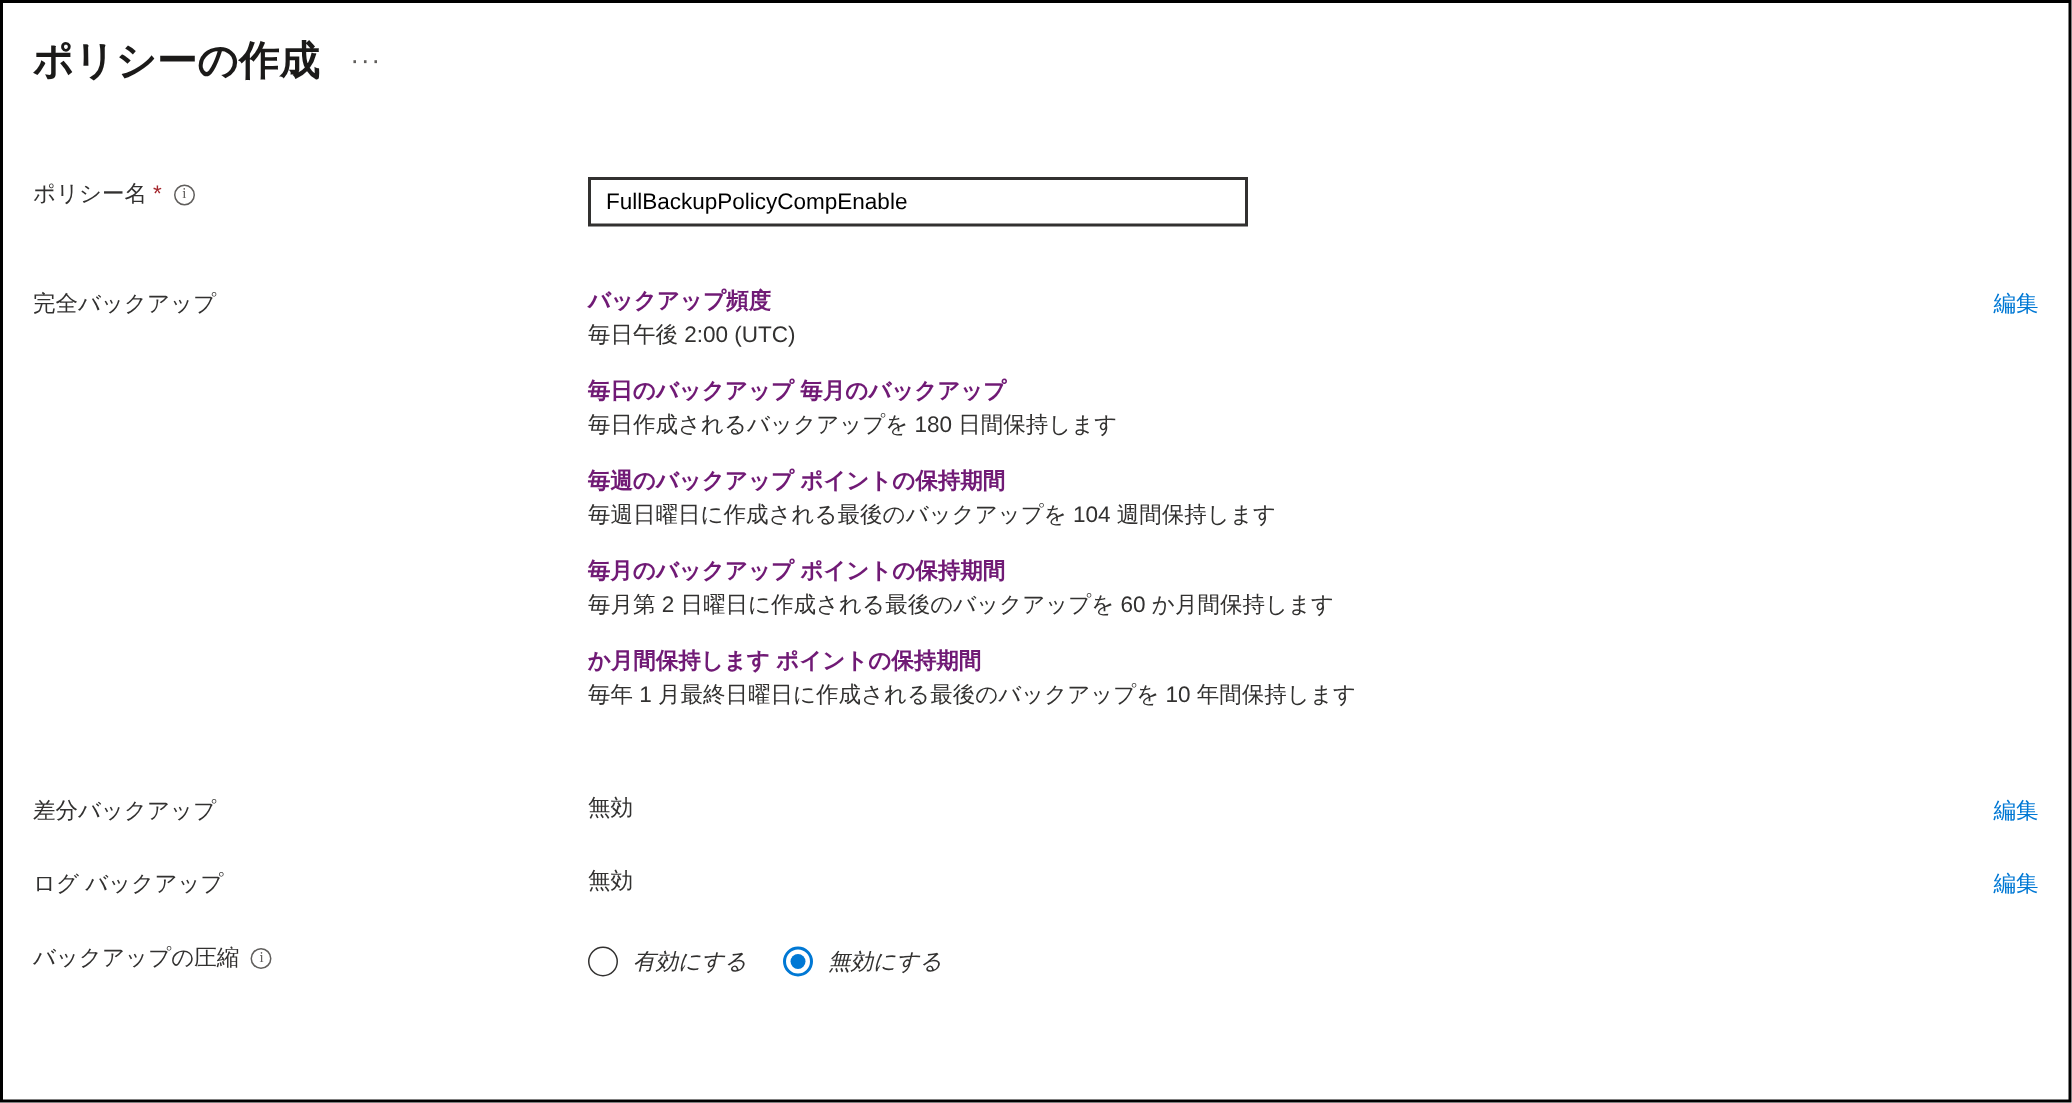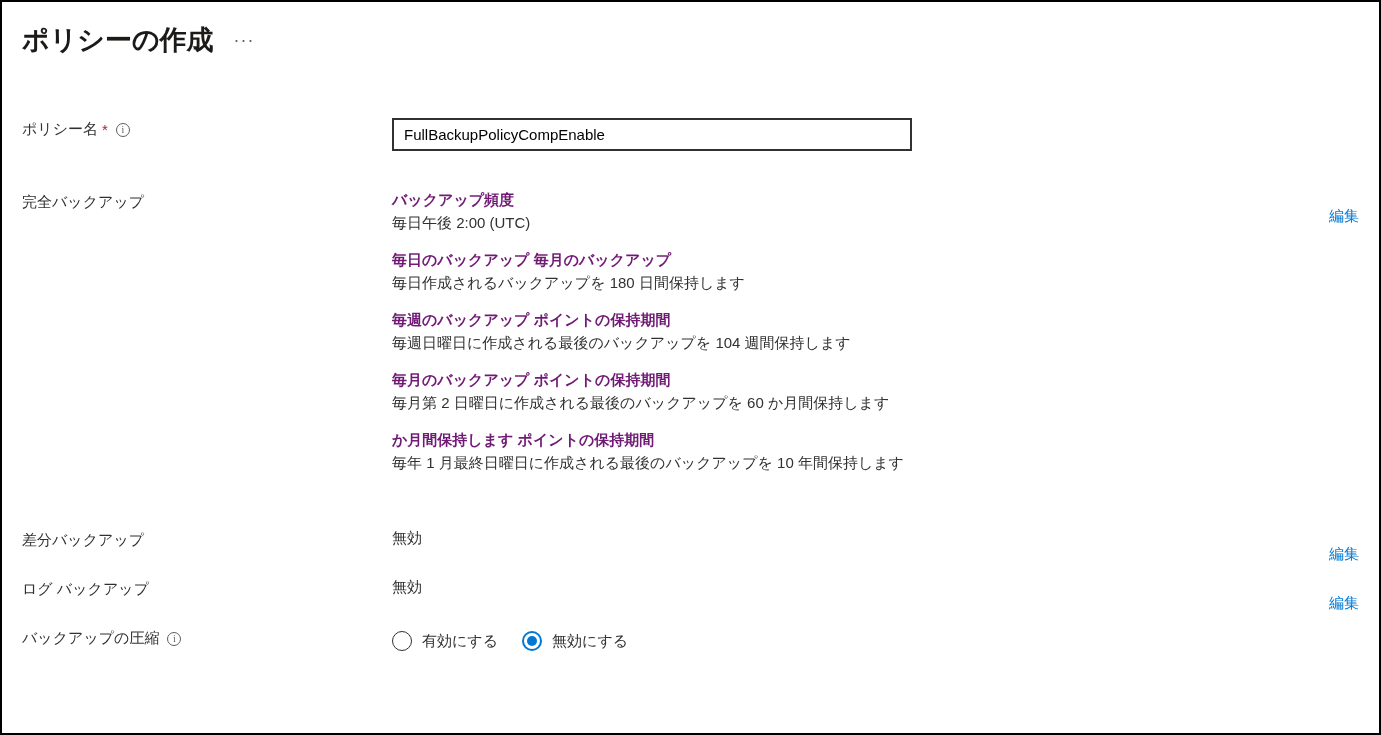--- a/index.html
+++ b/index.html
@@ -73,29 +73,29 @@
       font-family: "Segoe UI", serif;
       line-height: 1;
     }
     .content-col {
       flex: 1;
       padding-right: 60px;
     }
     .edit-link {
       position: absolute;
       right: 0;
-      top: 16px;
+      top: 2px;
       color: #0078d4;
       font-size: 15px;
       text-decoration: none;
       cursor: pointer;
       margin-left: 46px;
     }
     .text-input {
-      width: 520px;
+      width: 440px;
       padding: 6px 10px;
       border: 2px solid #323130;
       font-size: 15px;
       font-family: inherit;
       outline: none;
     }
     .section-heading {
       font-size: 15px;
       font-weight: 600;
       color: #701a75;
@@ -141,20 +141,21 @@
     }
     .radio-inner {
       width: 10px;
       height: 10px;
       border-radius: 50%;
       background: #0078d4;
     }
     .radio-label {
       font-size: 15px;
       color: #323130;
+      font-style: italic;
     }
   </style>
 </head>
 <body>
 
 <div class="header">
   <h1 class="page-title">ポリシーの作成</h1>
   <span class="ellipsis-btn">···</span>
 </div>
 

